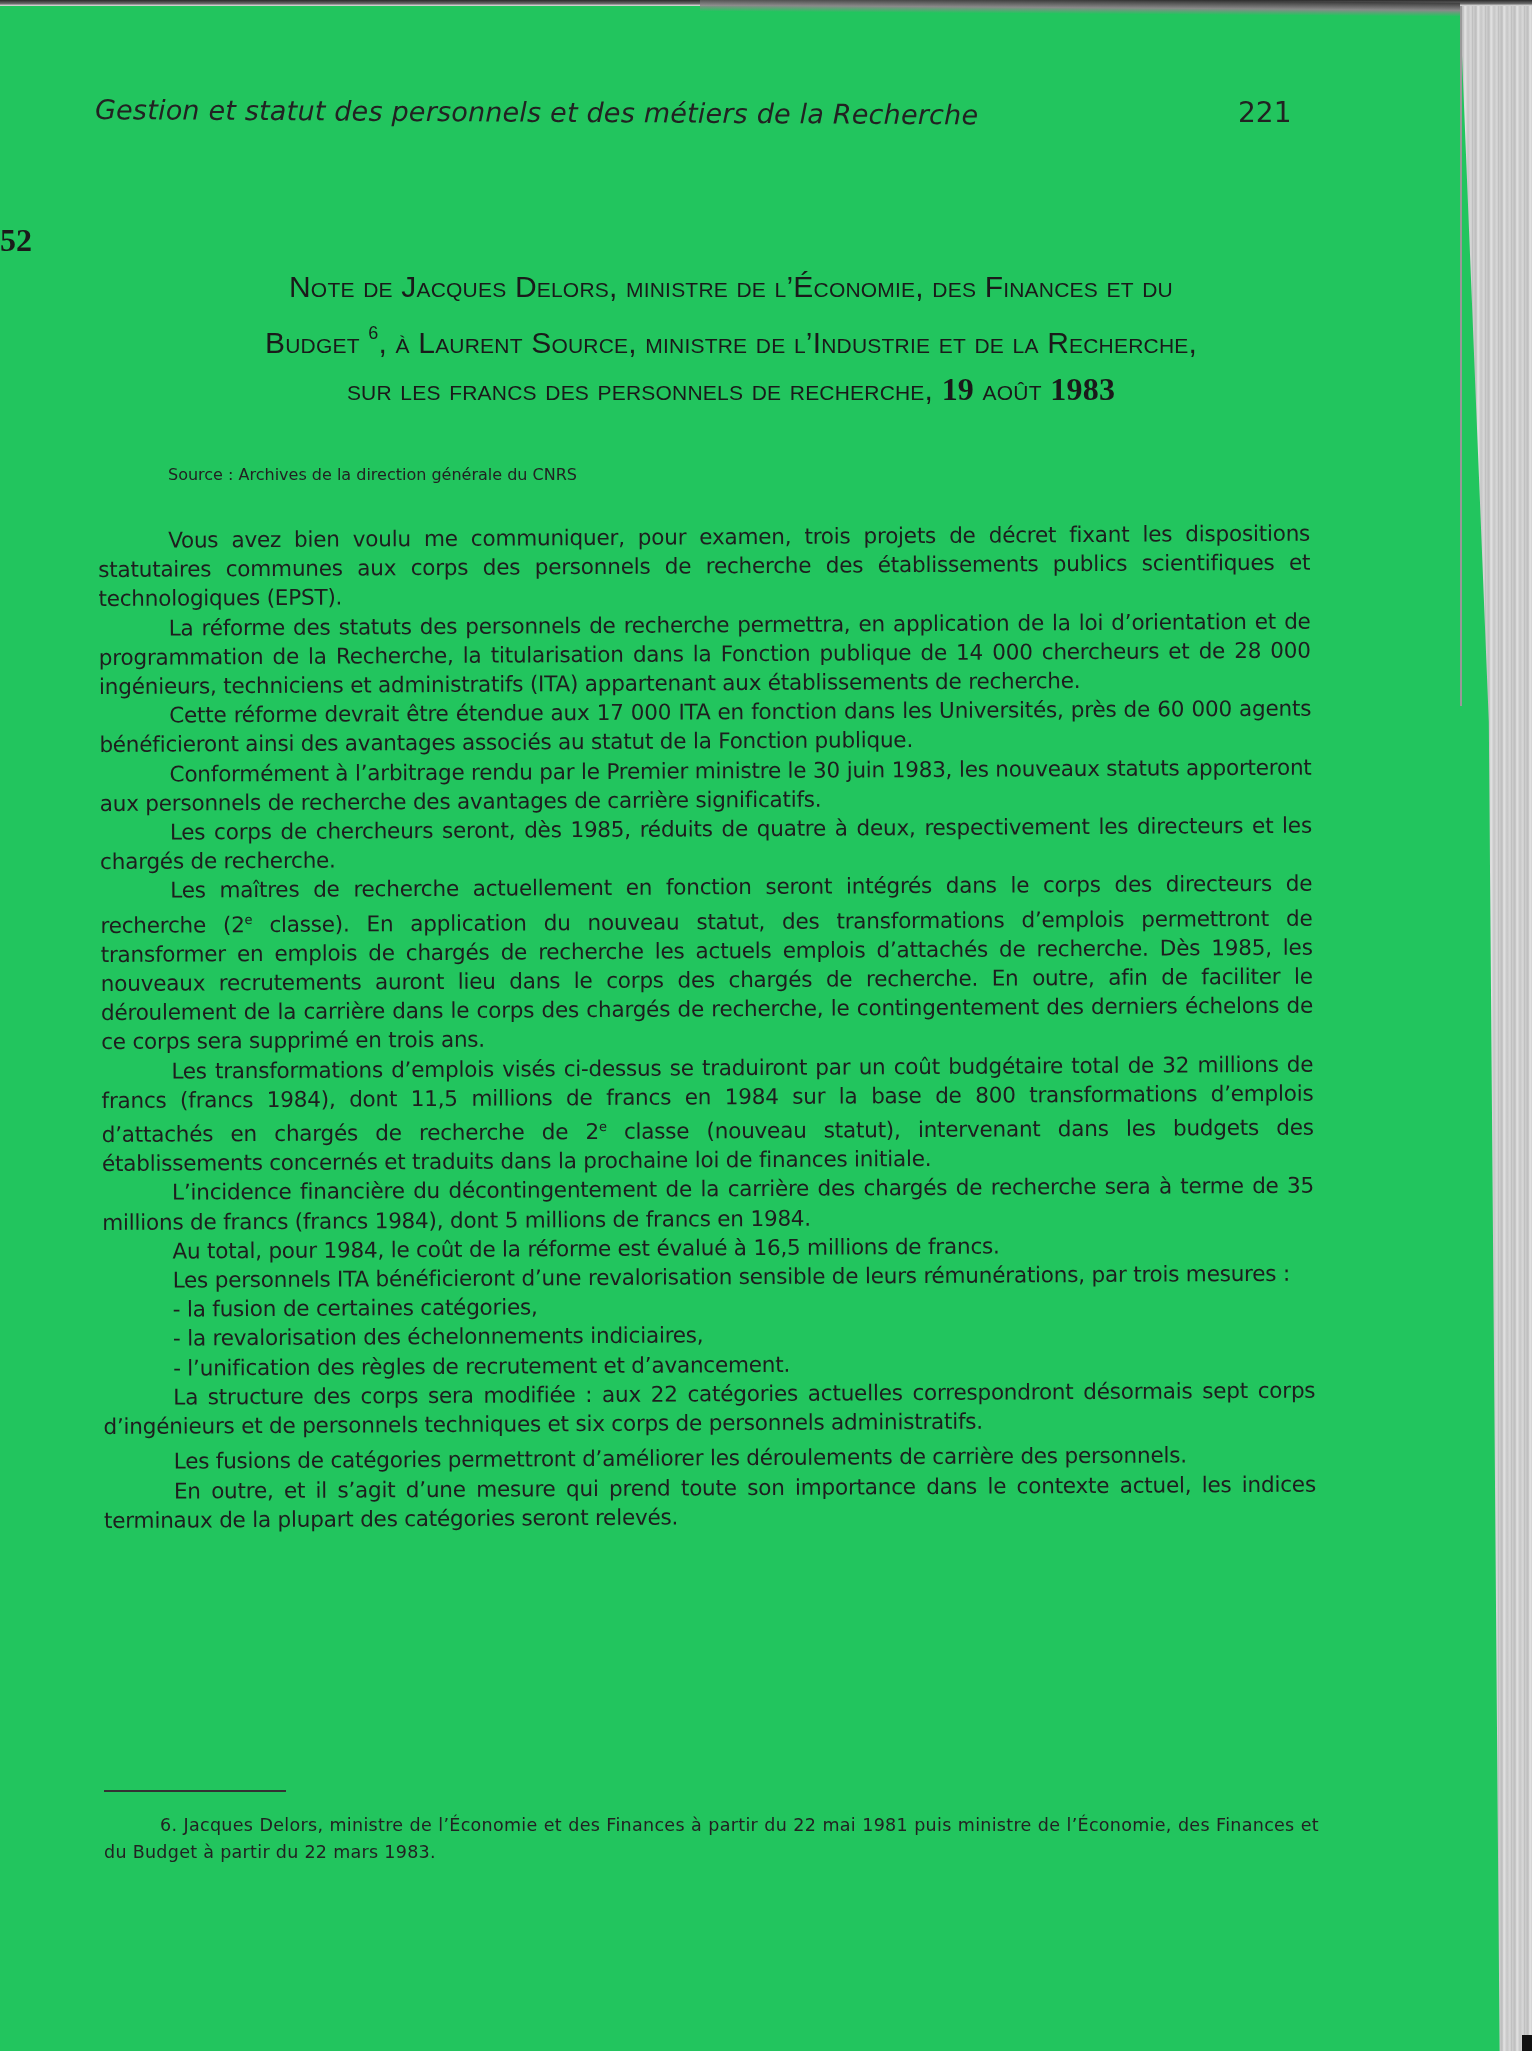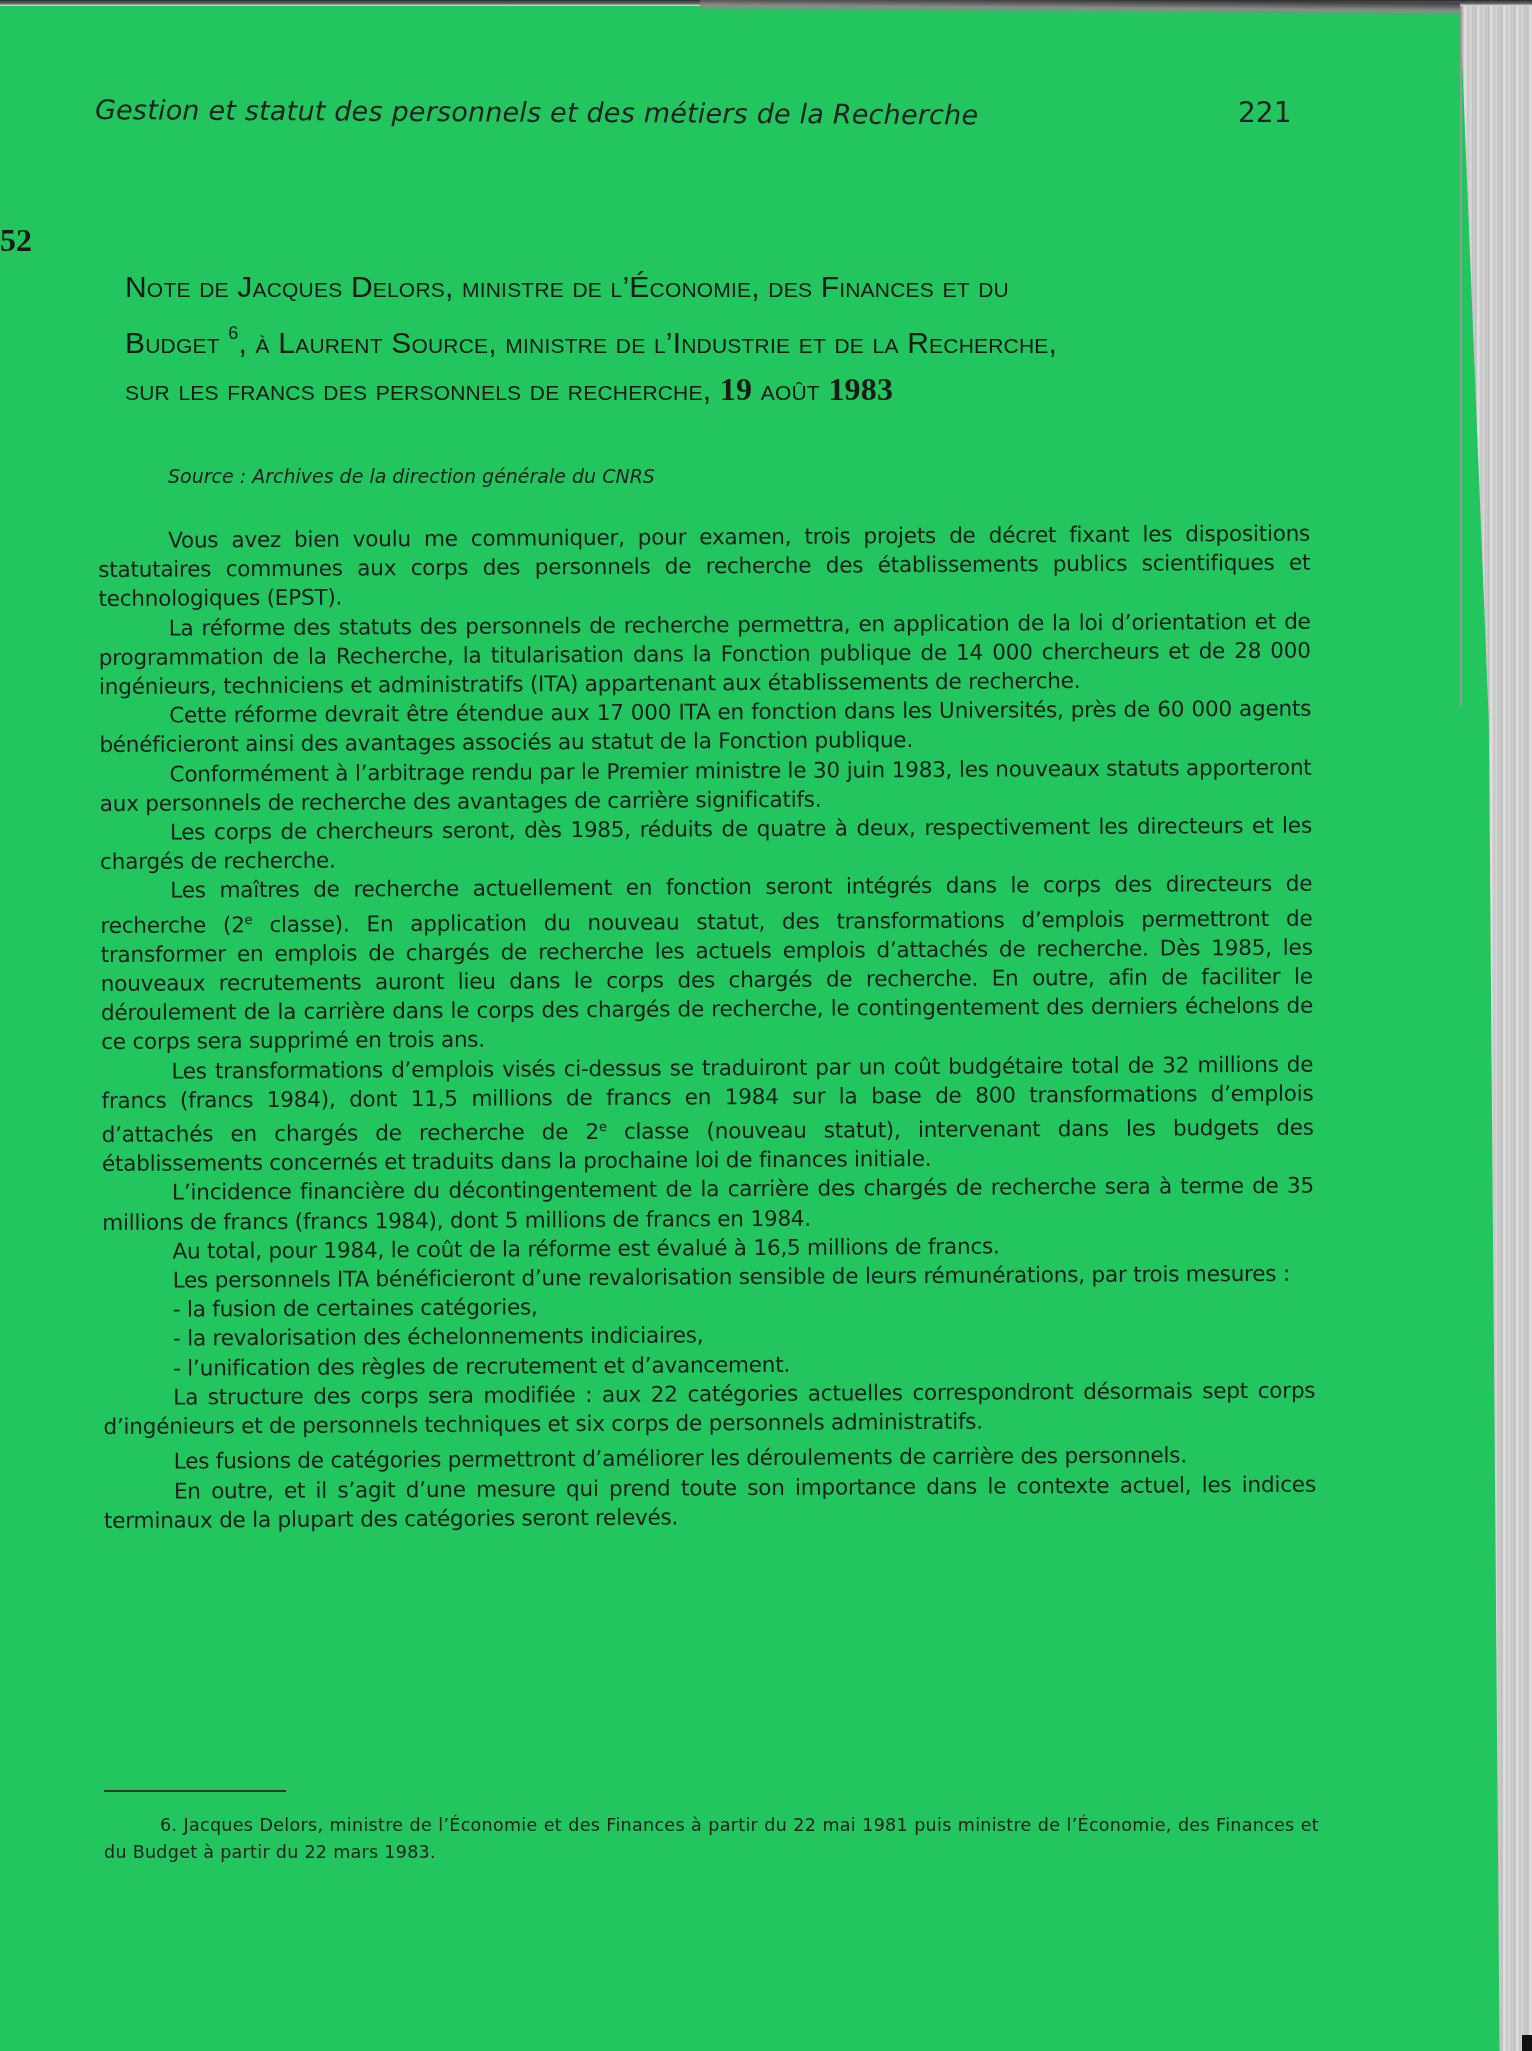--- a/index.html
+++ b/index.html
@@ -53,34 +53,35 @@
     }
 
     .doc-number {
       position: absolute; left: 0; top: 222px; width: 1532px;
       text-align: left;
       font-family: "Liberation Serif", serif;
       font-weight: bold; font-size: 32px; color: #1a1a1a;
       padding-left: 0;
     }
     .title-block {
-      position: absolute; left: 125px; top: 264px; width: 1200px;
+      position: absolute; left: 131px; top: 264px; width: 1200px;
+      text-align: center;
       font-family: "Liberation Sans", sans-serif;
       font-size: 30px; line-height: 46px; color: #1a1a1a;
       font-variant: small-caps;
       letter-spacing: 0.2px;
     }
     .title-block .line { display: block; white-space: nowrap; }
     .title-block sup { font-size: 18px; vertical-align: 14px; font-variant: normal; }
     .title-block .num { font-weight: bold; font-family: "Liberation Serif", serif; font-size: 32px; }
 
     .source {
       position: absolute; left: 168px; top: 465px; width: 1000px;
       font-family: "DejaVu Sans", sans-serif;
-      font-size: 19px; font-style: italic; color: #222;
+      font-size: 16px; color: #222;
     }
 
     .body {
       position: absolute; left: 98px; top: 526px; width: 1212px;
       font-family: "DejaVu Sans", sans-serif;
       font-size: 21.6px; line-height: 29.2px; color: #1e1e1e;
       text-align: justify;
       letter-spacing: -0.25px;
       transform: rotate(-0.35deg);
       transform-origin: left top;

